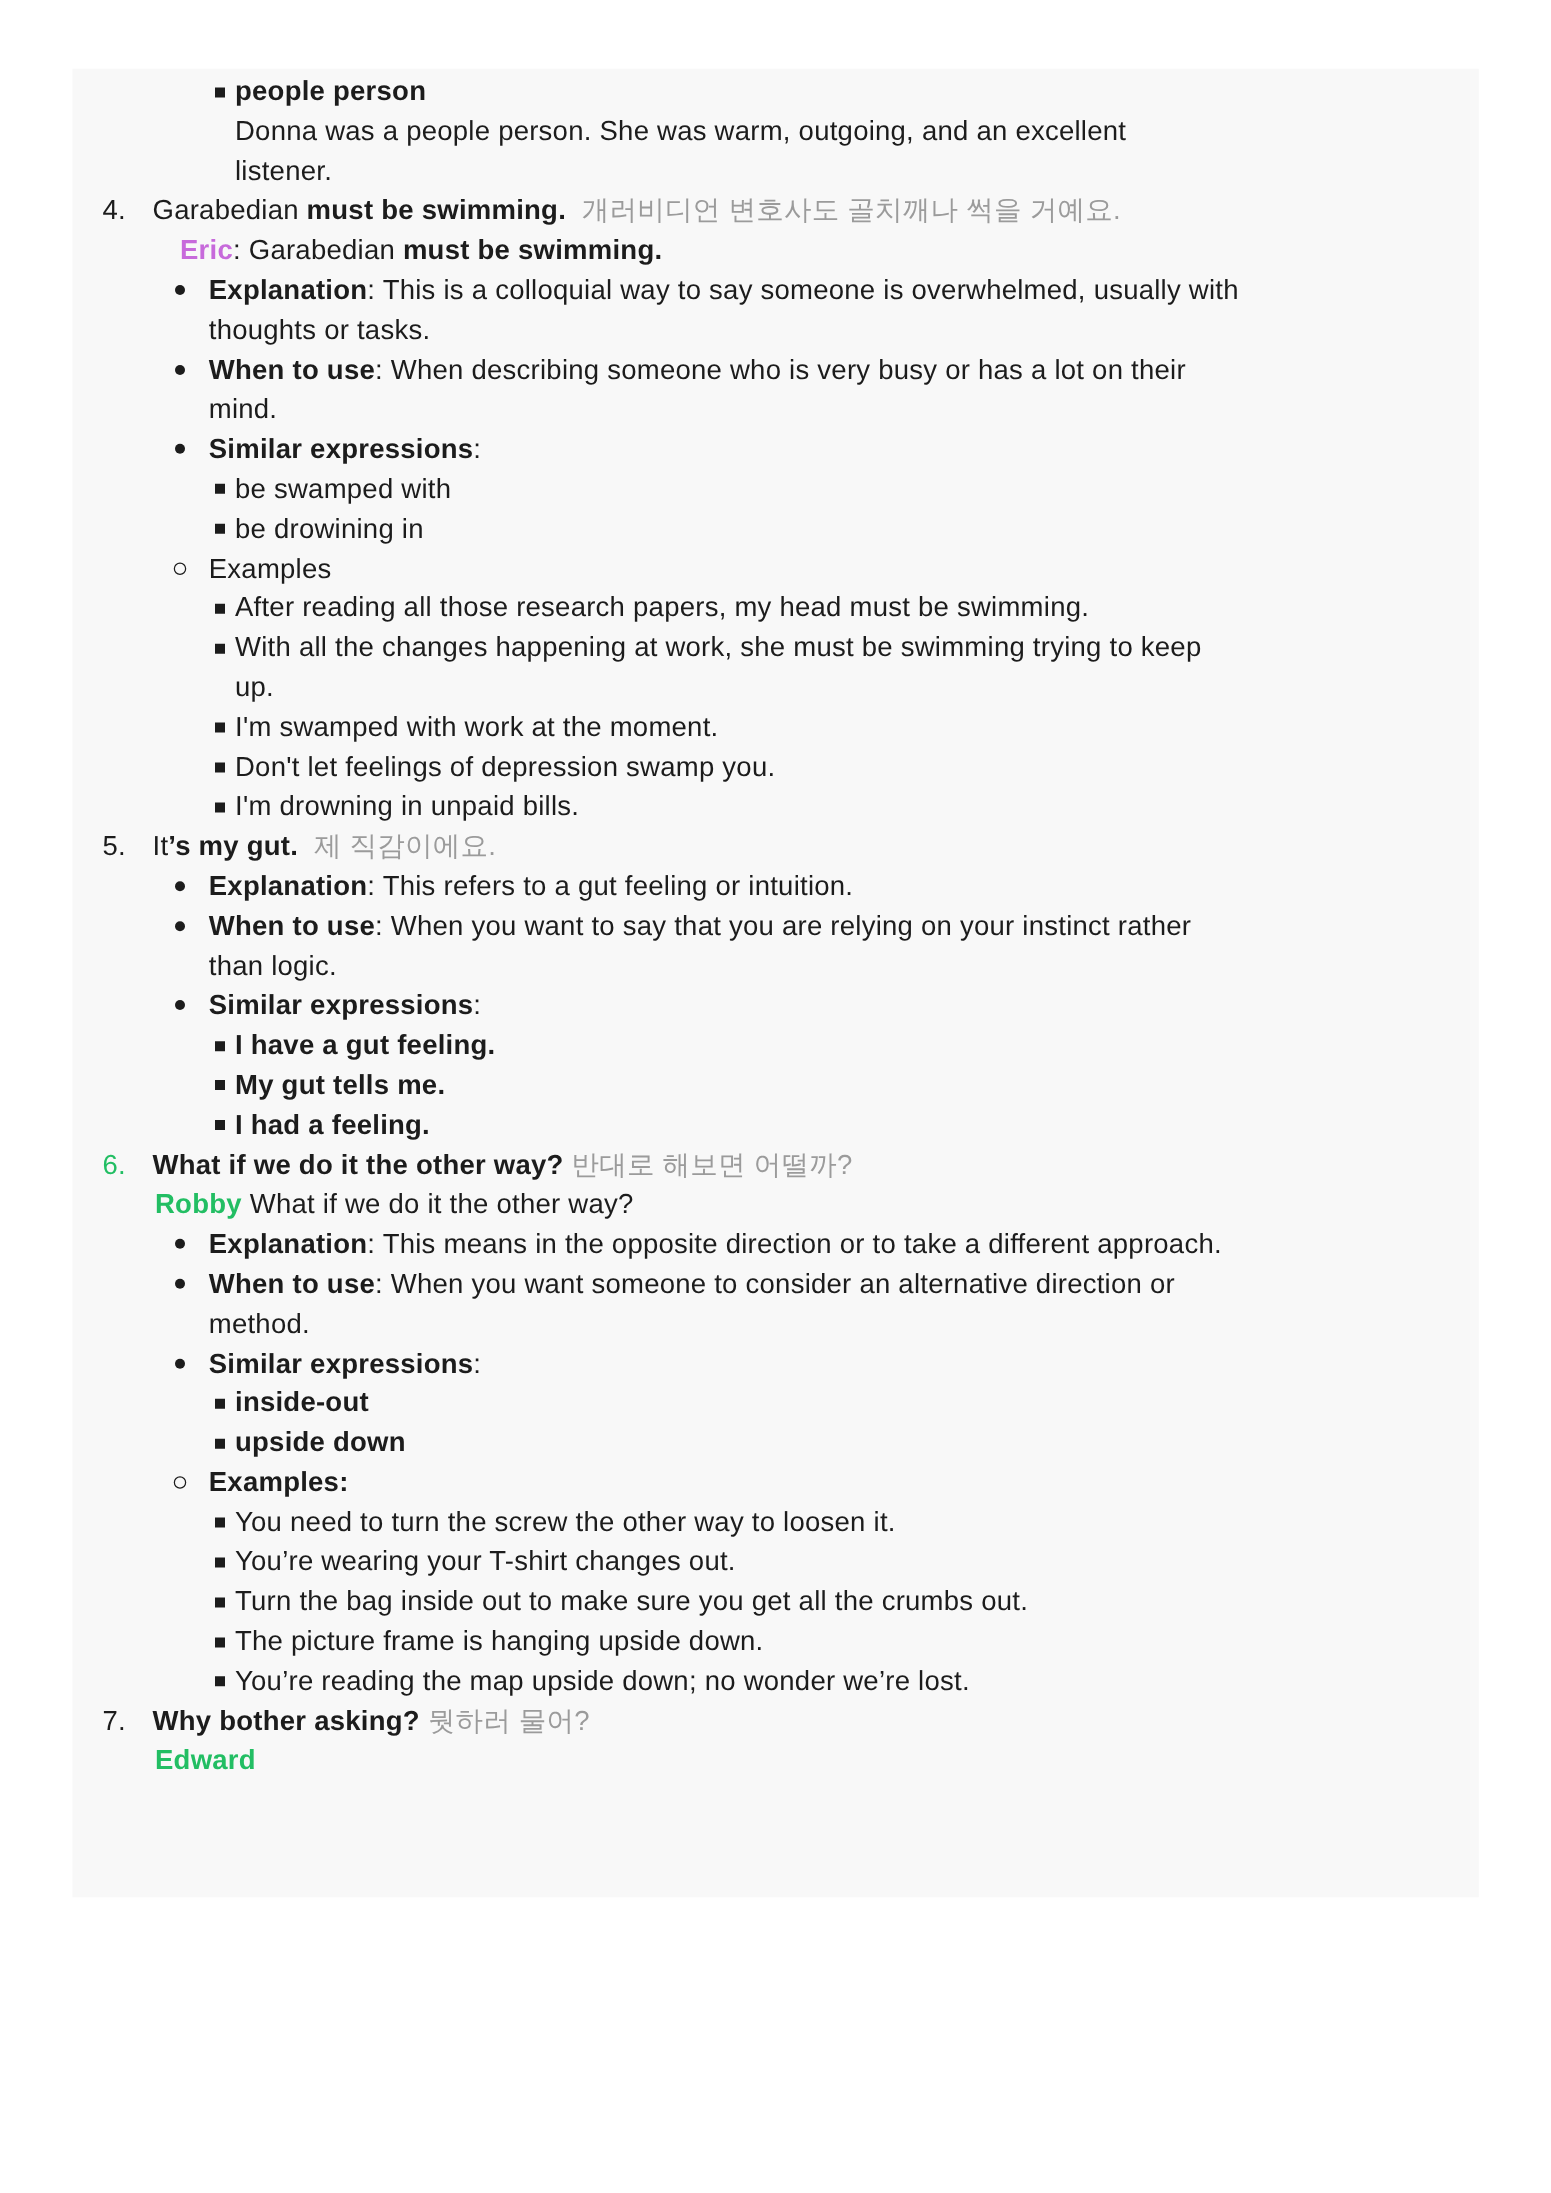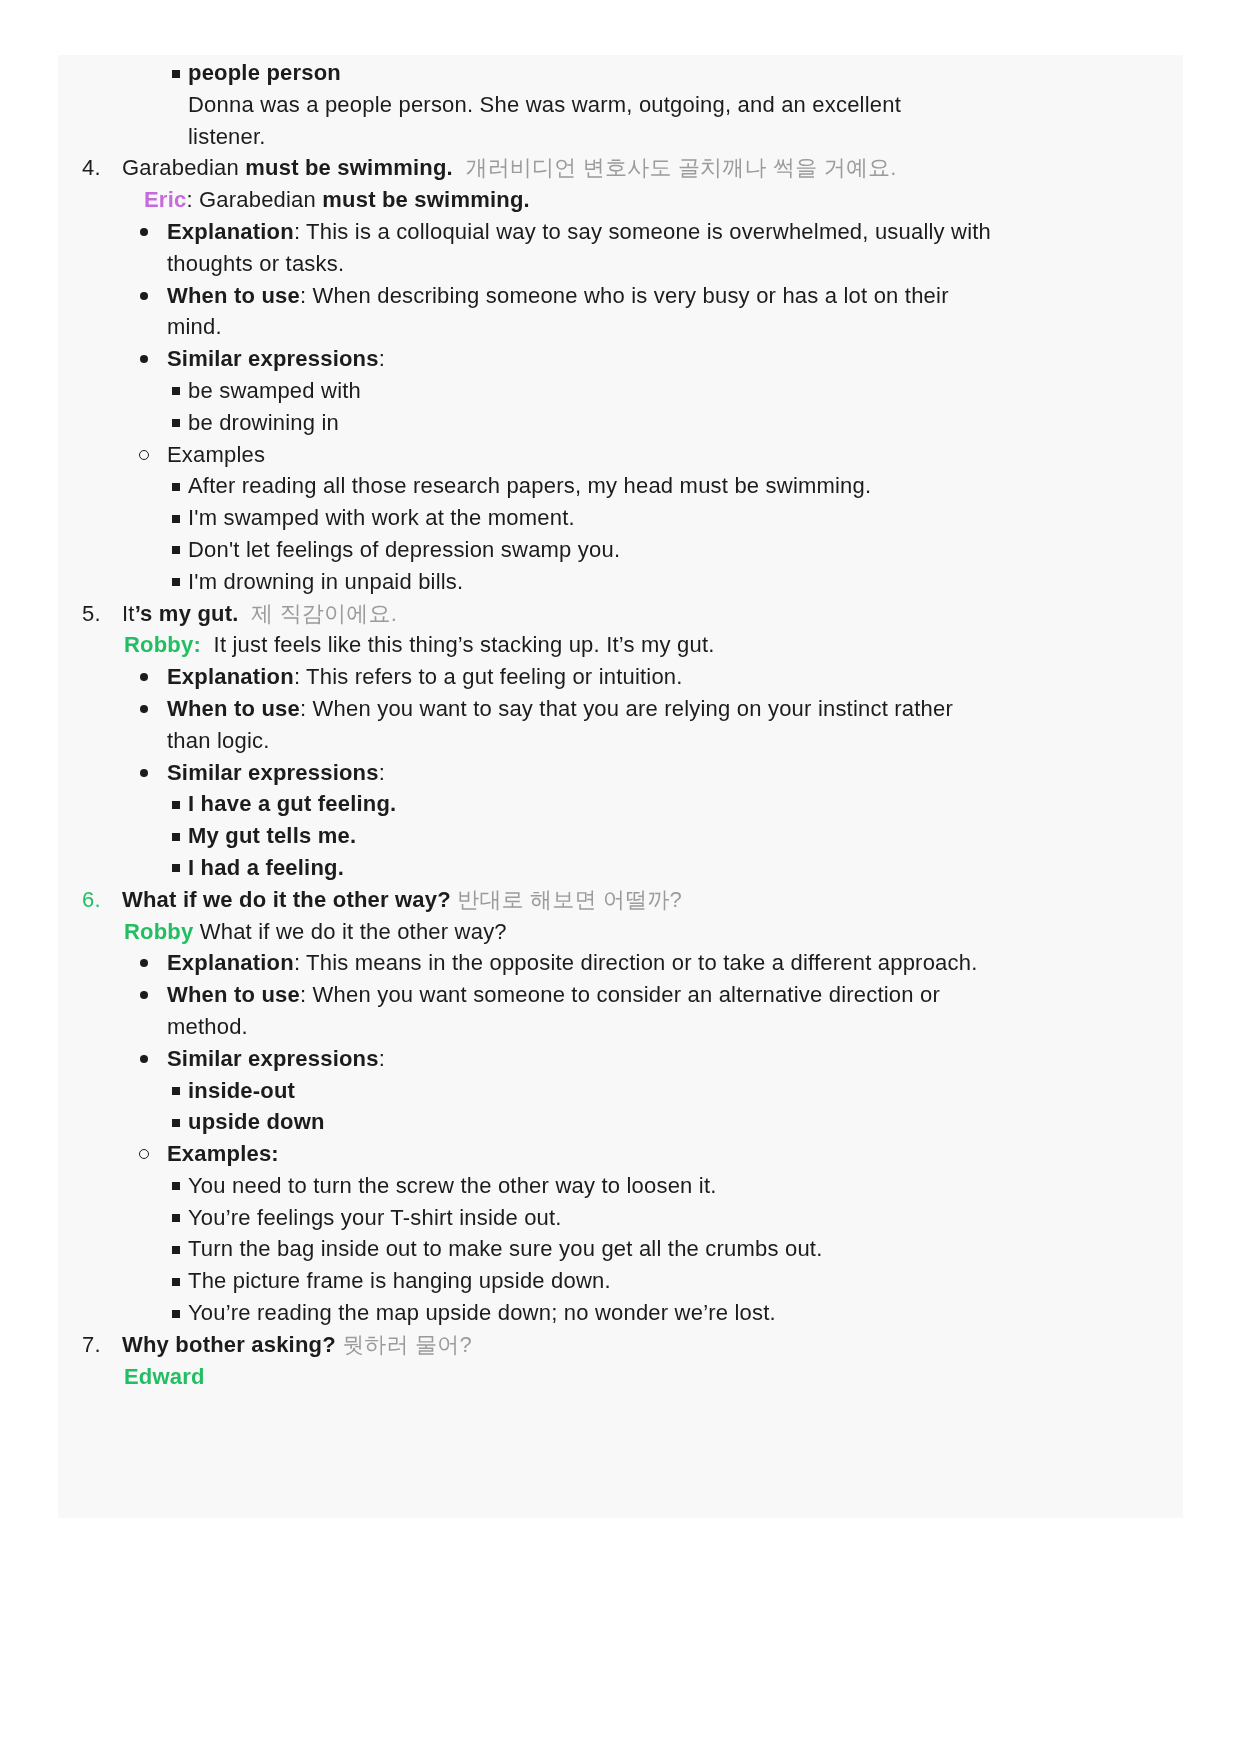--- a/index.html
+++ b/index.html
@@ -94,43 +94,44 @@
         <div class="row speaker"><span class="txt"><span class="bold c-purple">Eric</span><span>: Garabedian </span><span class="bold">must be swimming.</span></span></div>
         <div class="row bullet1"><span class="marker-disc"></span><span class="txt"><span class="bold">Explanation</span><span>: This is a colloquial way to say someone is overwhelmed, usually with
 thoughts or tasks.</span></span></div>
         <div class="row bullet1"><span class="marker-disc"></span><span class="txt"><span class="bold">When to use</span><span>: When describing someone who is very busy or has a lot on their
 mind.</span></span></div>
         <div class="row bullet1"><span class="marker-disc"></span><span class="txt"><span class="bold">Similar expressions</span><span>:</span></span></div>
         <div class="row bullet2"><span class="marker-square"></span><span class="txt"><span>be swamped with</span></span></div>
         <div class="row bullet2"><span class="marker-square"></span><span class="txt"><span>be drowining in</span></span></div>
         <div class="row bullet1_circle"><span class="marker-circle"></span><span class="txt"><span>Examples</span></span></div>
         <div class="row bullet2"><span class="marker-square"></span><span class="txt"><span>After reading all those research papers, my head must be swimming.</span></span></div>
+        <div class="row bullet2"><span class="marker-square"></span><span class="txt"><span>With all the changes happening at work, she must be swimming trying to keep
+up.</span></span></div>
         <div class="row bullet2"><span class="marker-square"></span><span class="txt"><span>I'm swamped with work at the moment.</span></span></div>
         <div class="row bullet2"><span class="marker-square"></span><span class="txt"><span>Don't let feelings of depression swamp you.</span></span></div>
         <div class="row bullet2"><span class="marker-square"></span><span class="txt"><span>I'm drowning in unpaid bills.</span></span></div>
         <div class="row numbered"><span class="marker-num">5.</span><span class="txt"><span>It</span><span class="bold">’s my gut.</span><span class="c-muted">  제 직감이에요.</span></span></div>
-        <div class="row speaker"><span class="txt"><span class="bold c-green">Robby:</span><span>  It just feels like this thing’s stacking up. It’s my gut.</span></span></div>
         <div class="row bullet1"><span class="marker-disc"></span><span class="txt"><span class="bold">Explanation</span><span>: This refers to a gut feeling or intuition.</span></span></div>
         <div class="row bullet1"><span class="marker-disc"></span><span class="txt"><span class="bold">When to use</span><span>: When you want to say that you are relying on your instinct rather
 than logic.</span></span></div>
         <div class="row bullet1"><span class="marker-disc"></span><span class="txt"><span class="bold">Similar expressions</span><span>:</span></span></div>
         <div class="row bullet2"><span class="marker-square"></span><span class="txt"><span class="bold">I have a gut feeling.</span></span></div>
         <div class="row bullet2"><span class="marker-square"></span><span class="txt"><span class="bold">My gut tells me.</span></span></div>
         <div class="row bullet2"><span class="marker-square"></span><span class="txt"><span class="bold">I had a feeling.</span></span></div>
         <div class="row numbered"><span class="marker-num c-green">6.</span><span class="txt"><span class="bold">What if we do it the other way?</span><span class="c-muted"> 반대로 해보면 어떨까?</span></span></div>
         <div class="row speaker"><span class="txt"><span class="bold c-green">Robby</span><span> What if we do it the other way?</span></span></div>
         <div class="row bullet1"><span class="marker-disc"></span><span class="txt"><span class="bold">Explanation</span><span>: This means in the opposite direction or to take a different approach.</span></span></div>
         <div class="row bullet1"><span class="marker-disc"></span><span class="txt"><span class="bold">When to use</span><span>: When you want someone to consider an alternative direction or
 method.</span></span></div>
         <div class="row bullet1"><span class="marker-disc"></span><span class="txt"><span class="bold">Similar expressions</span><span>:</span></span></div>
         <div class="row bullet2"><span class="marker-square"></span><span class="txt"><span class="bold">inside-out</span></span></div>
         <div class="row bullet2"><span class="marker-square"></span><span class="txt"><span class="bold">upside down</span></span></div>
         <div class="row bullet1_circle"><span class="marker-circle"></span><span class="txt"><span class="bold">Examples:</span></span></div>
         <div class="row bullet2"><span class="marker-square"></span><span class="txt"><span>You need to turn the screw the other way to loosen it.</span></span></div>
-        <div class="row bullet2"><span class="marker-square"></span><span class="txt"><span>You’re feelings your T-shirt inside out.</span></span></div>
+        <div class="row bullet2"><span class="marker-square"></span><span class="txt"><span>You’re wearing your T-shirt changes out.</span></span></div>
         <div class="row bullet2"><span class="marker-square"></span><span class="txt"><span>Turn the bag inside out to make sure you get all the crumbs out.</span></span></div>
         <div class="row bullet2"><span class="marker-square"></span><span class="txt"><span>The picture frame is hanging upside down.</span></span></div>
         <div class="row bullet2"><span class="marker-square"></span><span class="txt"><span>You’re reading the map upside down; no wonder we’re lost.</span></span></div>
         <div class="row numbered"><span class="marker-num">7.</span><span class="txt"><span class="bold">Why bother asking?</span><span class="c-muted"> 뭣하러 물어?</span></span></div>
         <div class="row speaker"><span class="txt"><span class="bold c-green">Edward</span></span></div>
       </div>
   </div>
 </div>
 
 </body></html>

